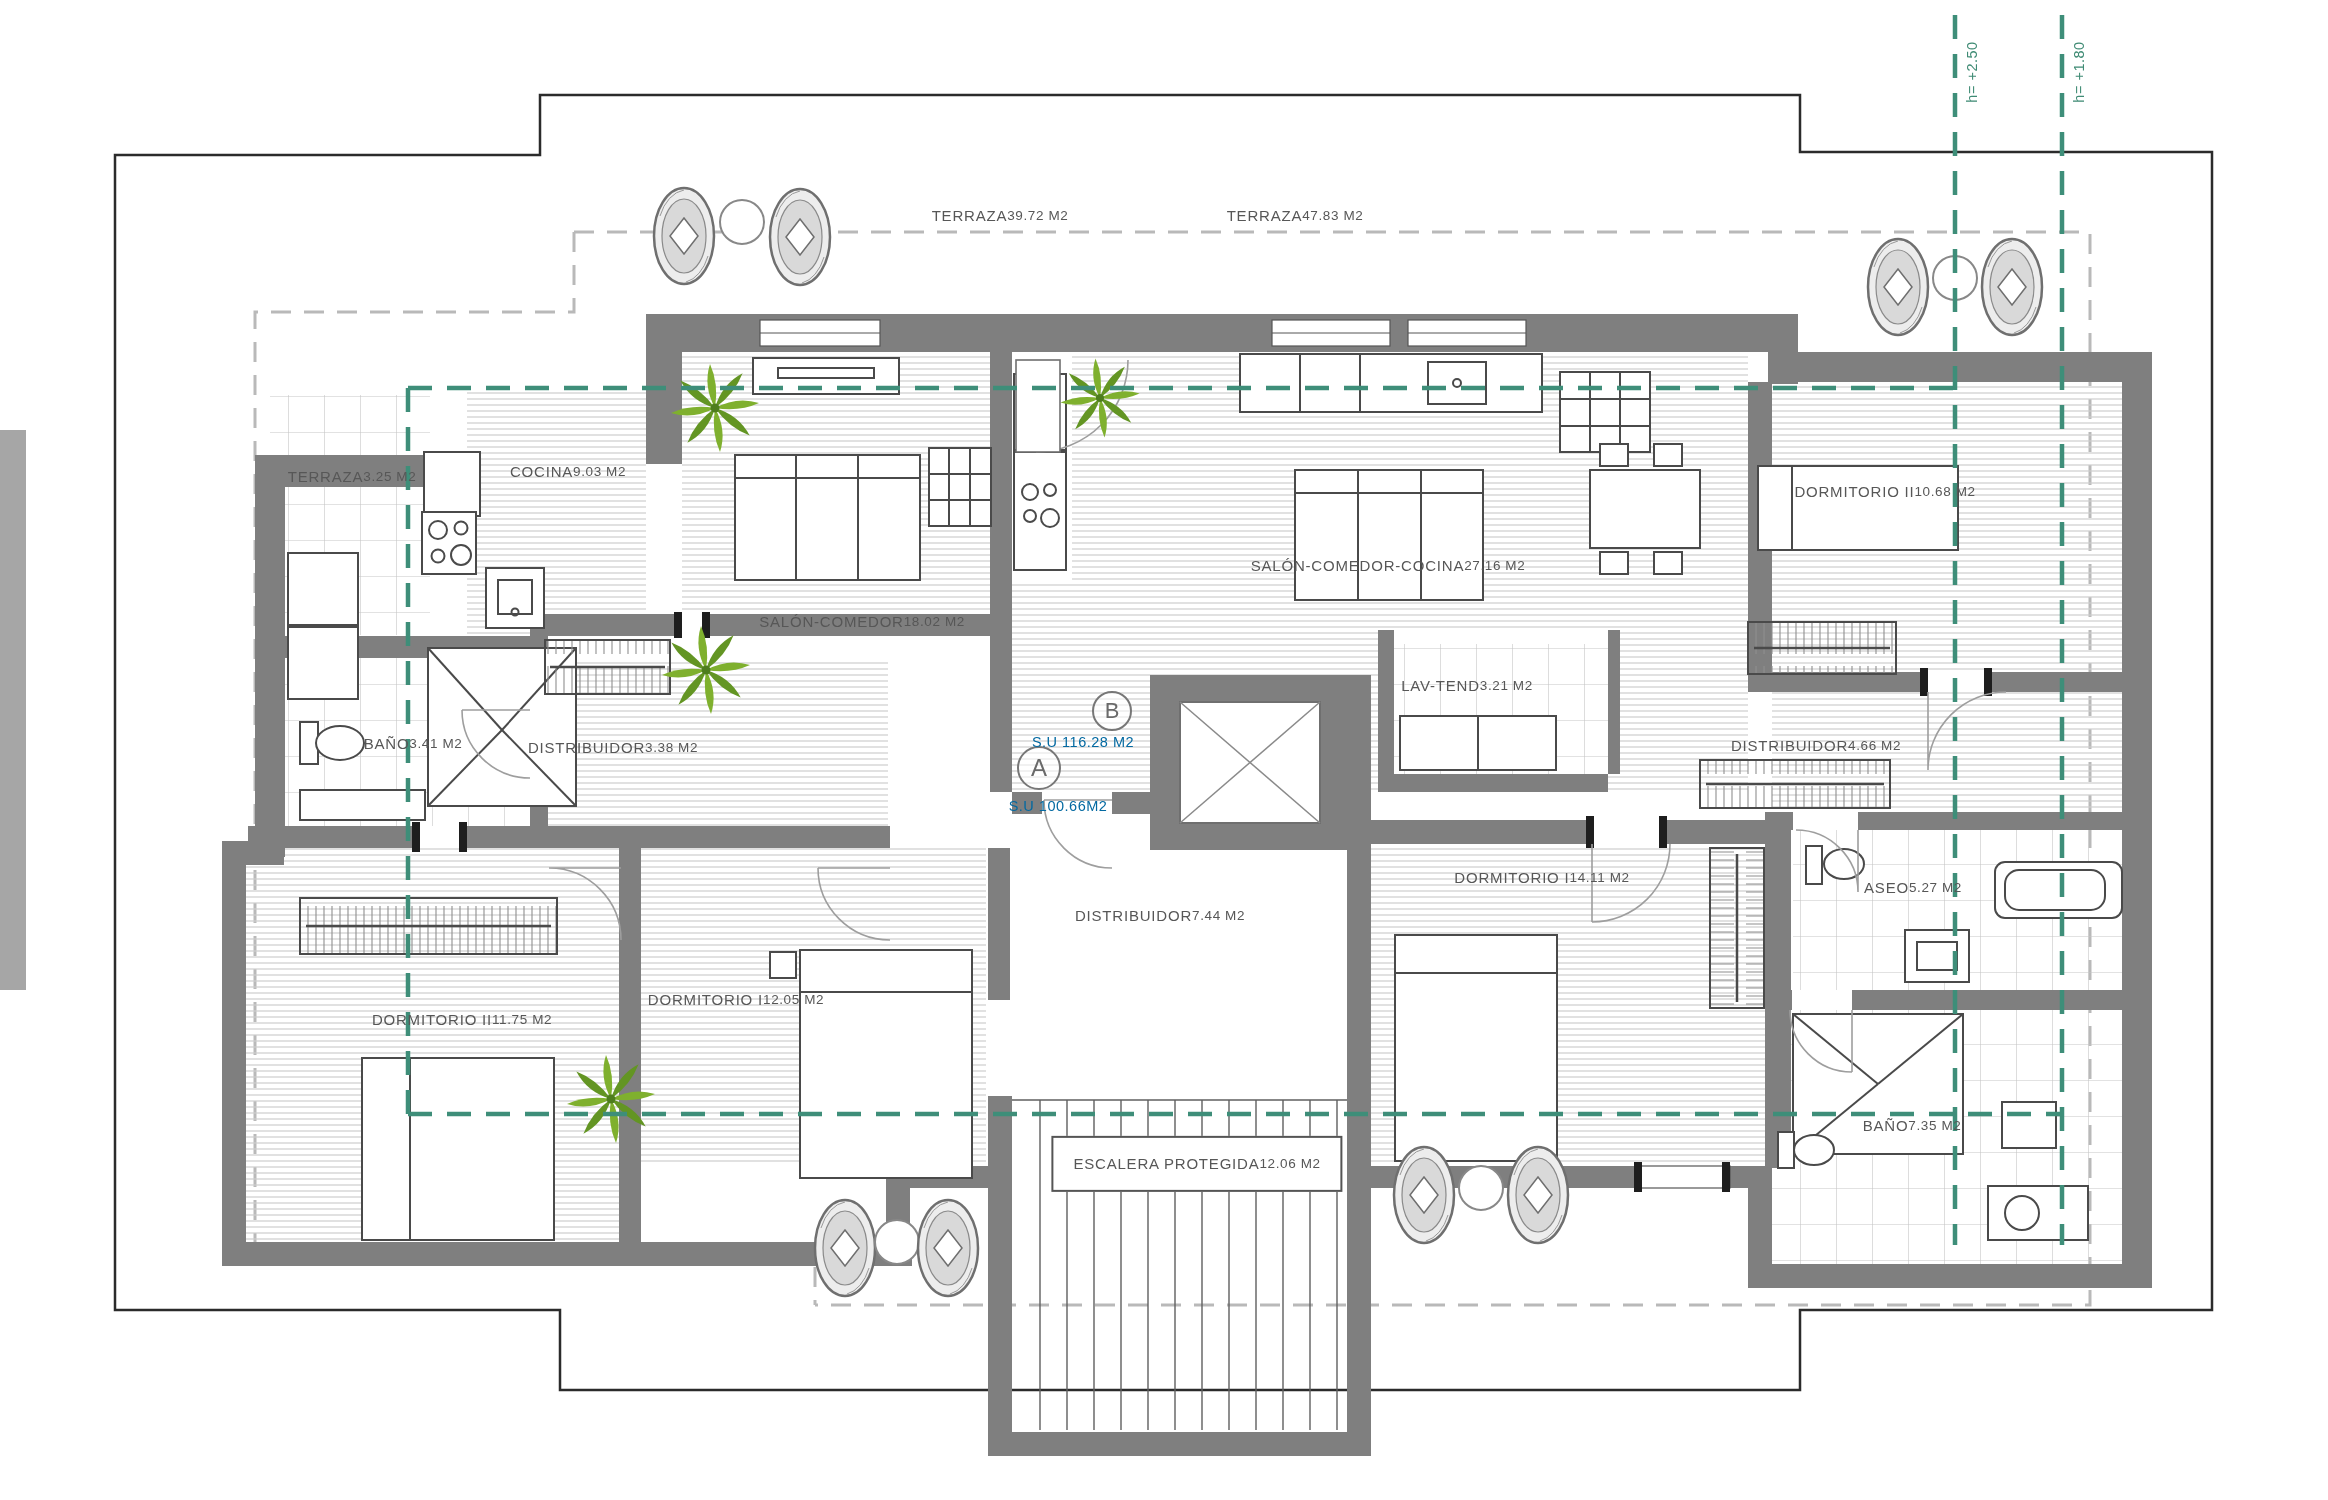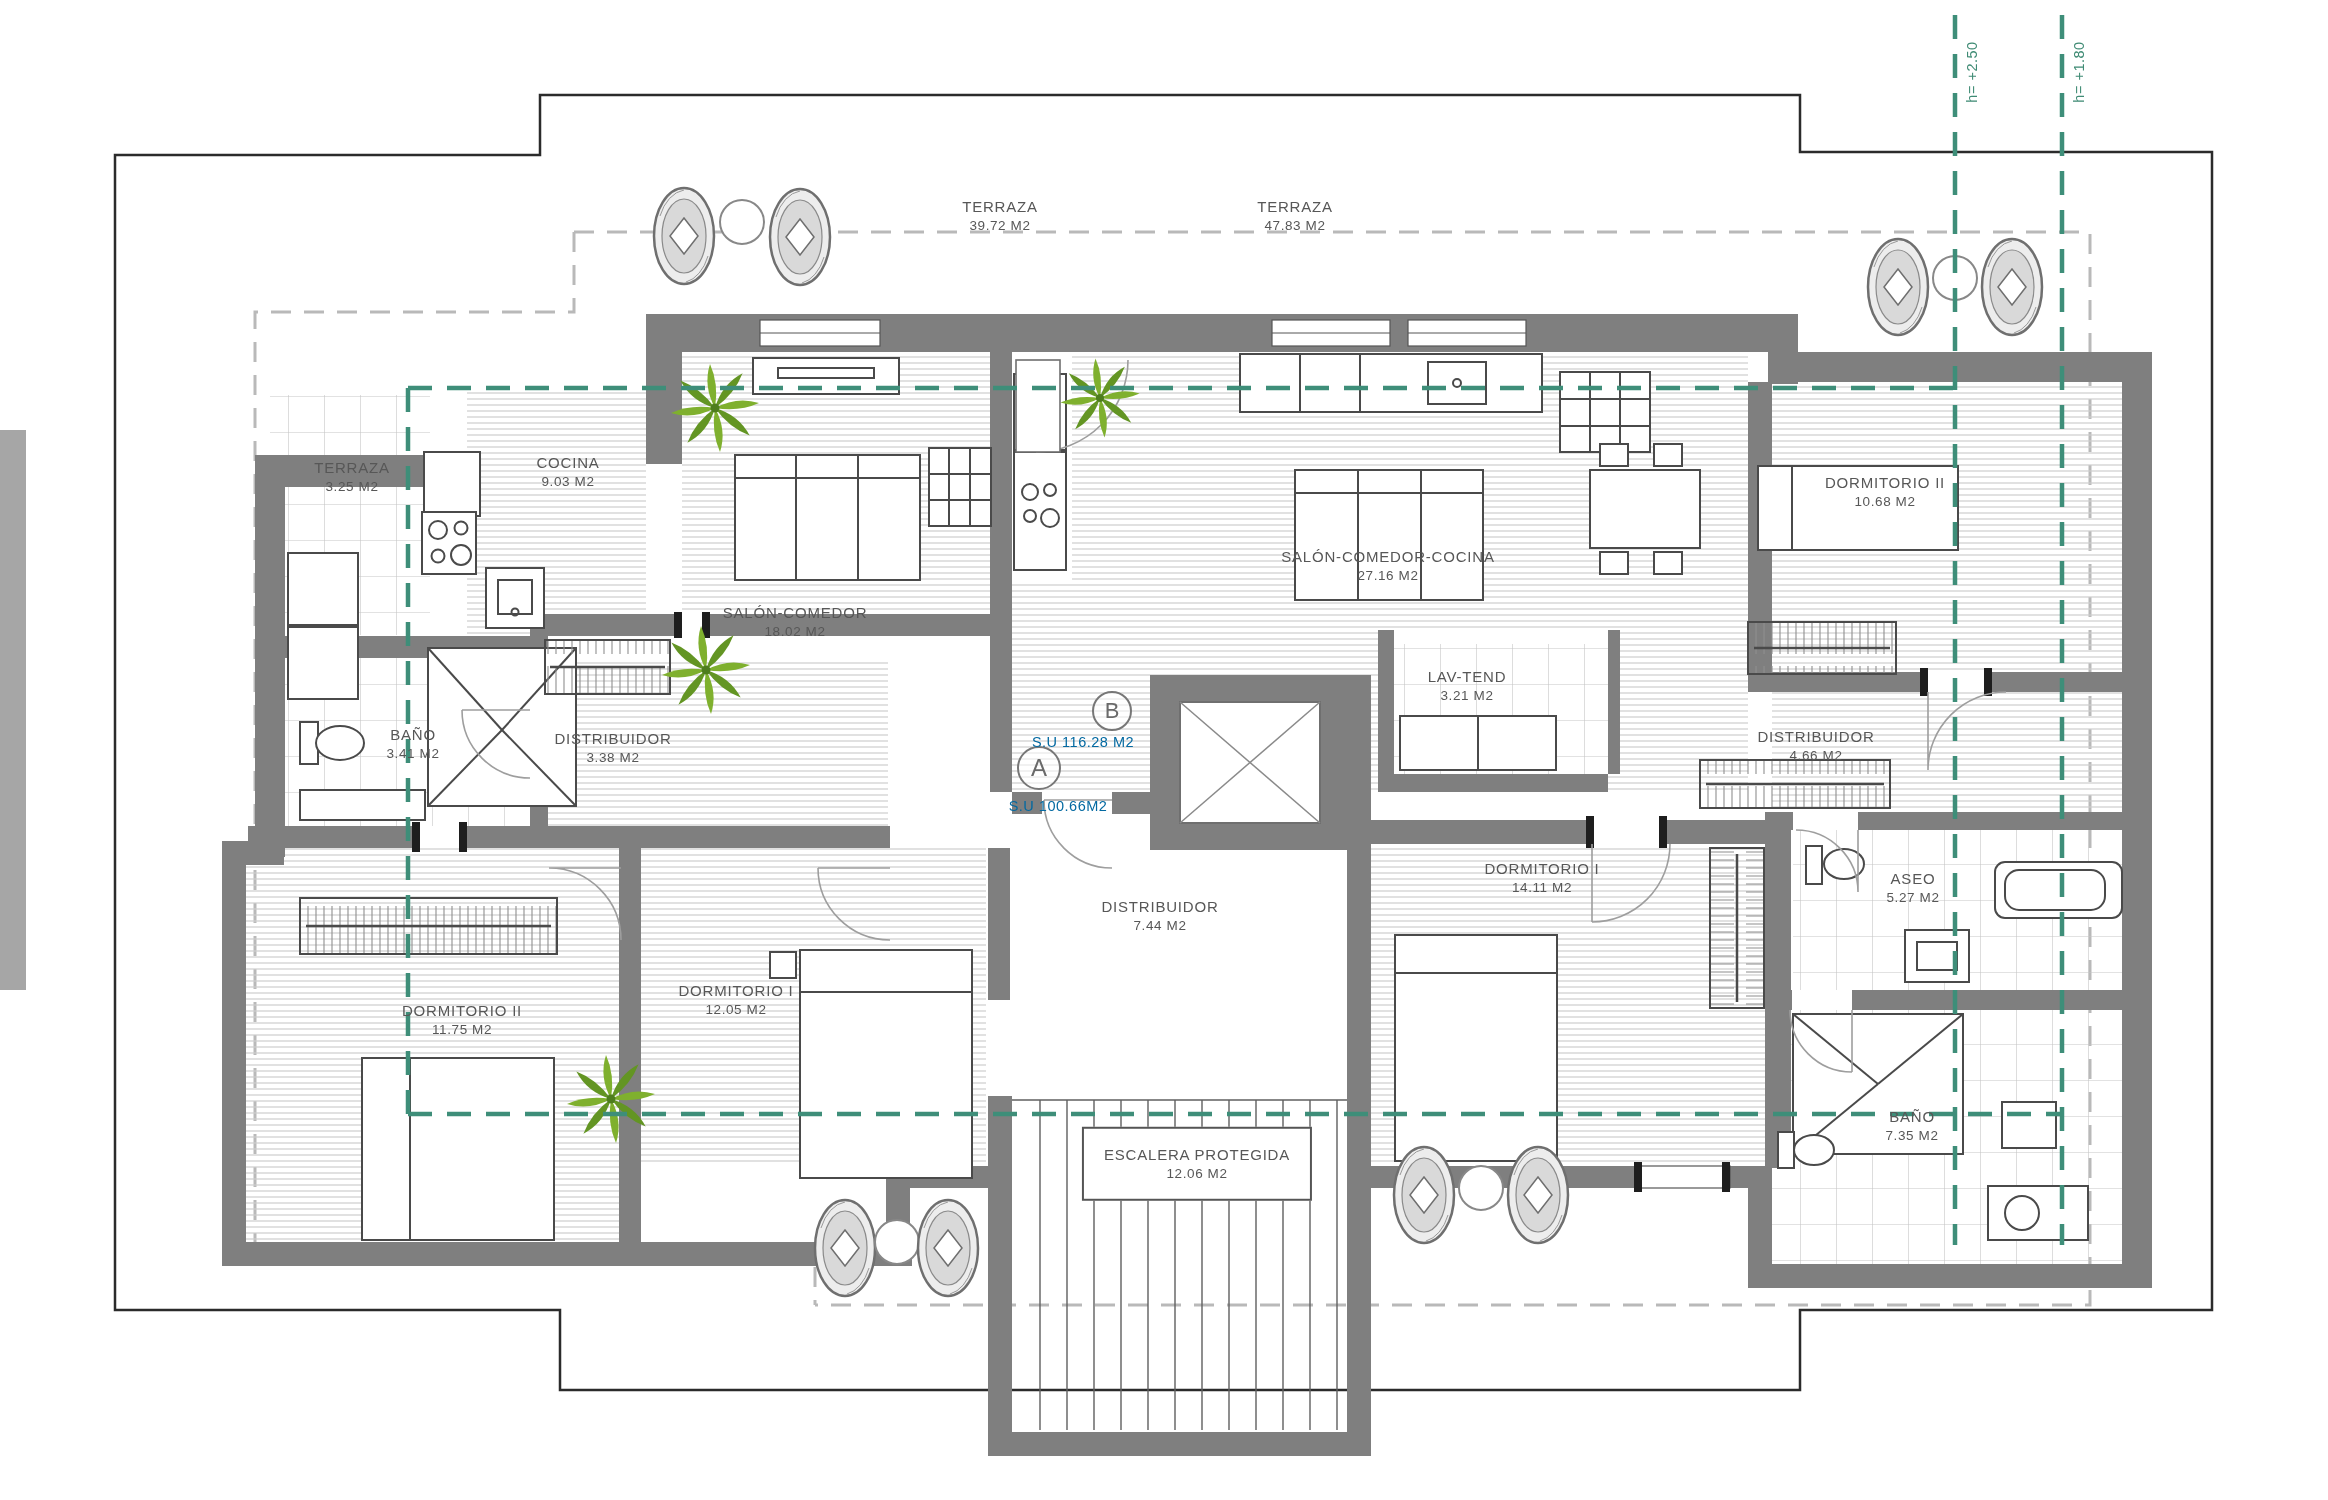--- a/index.html
+++ b/index.html
@@ -1,19 +1,19 @@
 <!DOCTYPE html>
 <html><head>
 <meta charset="utf-8">
 <style>
   html,body{margin:0;padding:0;background:#ffffff;}
   #stage{position:relative;width:2328px;height:1500px;background:#fff;overflow:hidden;
          font-family:"Liberation Sans",sans-serif;}
   #plan-svg{position:absolute;left:0;top:0;}
-  .lbl{position:absolute;transform:translate(-50%,-50%);display:flex;flex-direction:column;
+  .lbl{position:absolute;transform:translate(-50%,-50%);display:flex;flex-direction:row;
        align-items:center;text-align:center;color:#575757;font-size:15px;letter-spacing:.8px;
        line-height:1.35;white-space:nowrap;z-index:5;}
   .lbl .area{font-size:13.5px;letter-spacing:.6px;}
   .lbl.boxed{background:#fff;border:2px solid #555;padding:16px 20px;}
   .unit-circle{position:absolute;transform:translate(-50%,-50%);width:40px;height:40px;
        border:2px solid #777;border-radius:50%;display:flex;align-items:center;justify-content:center;
        color:#6a6a6a;font-size:24px;background:rgba(255,255,255,.55);z-index:5;}
   .su{position:absolute;transform:translate(-50%,-50%);color:#0369a1;font-size:14.5px;
        letter-spacing:.5px;white-space:nowrap;z-index:5;}
   .hmark{position:absolute;transform:translate(-50%,-50%) rotate(-90deg);color:#3f8b74;
@@ -411,21 +411,21 @@
   </div>
 
   <div class="lbl" style="left:352px;top:477px">
     <span>TERRAZA</span>
     <span class="area">3.25 M2</span>
   </div>
   <div class="lbl" style="left:568px;top:472px">
     <span>COCINA</span>
     <span class="area">9.03 M2</span>
   </div>
-  <div class="lbl" style="left:795px;top:622px">
+  <div class="lbl" style="left:862px;top:622px">
     <span>SALÓN-COMEDOR</span>
     <span class="area">18.02 M2</span>
   </div>
   <div class="lbl" style="left:413px;top:744px">
     <span>BAÑO</span>
     <span class="area">3.41 M2</span>
   </div>
   <div class="lbl" style="left:613px;top:748px">
     <span>DISTRIBUIDOR</span>
     <span class="area">3.38 M2</span>

